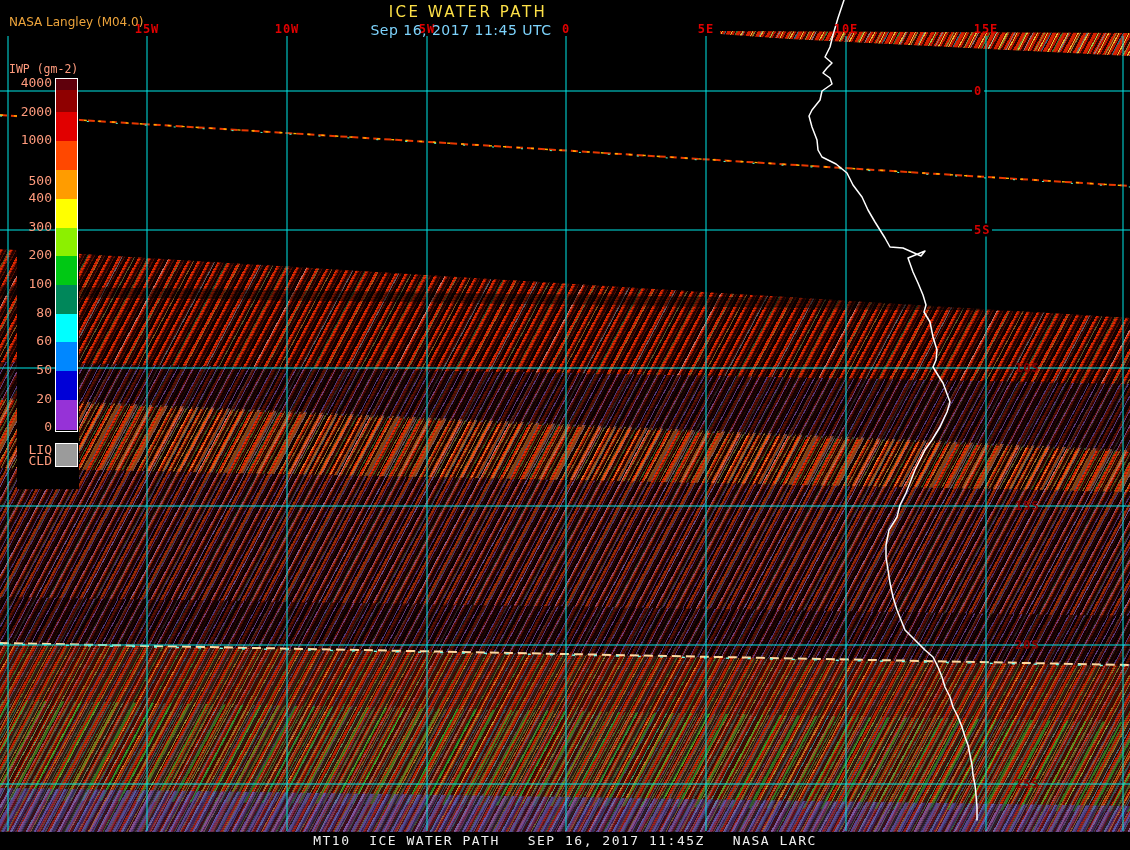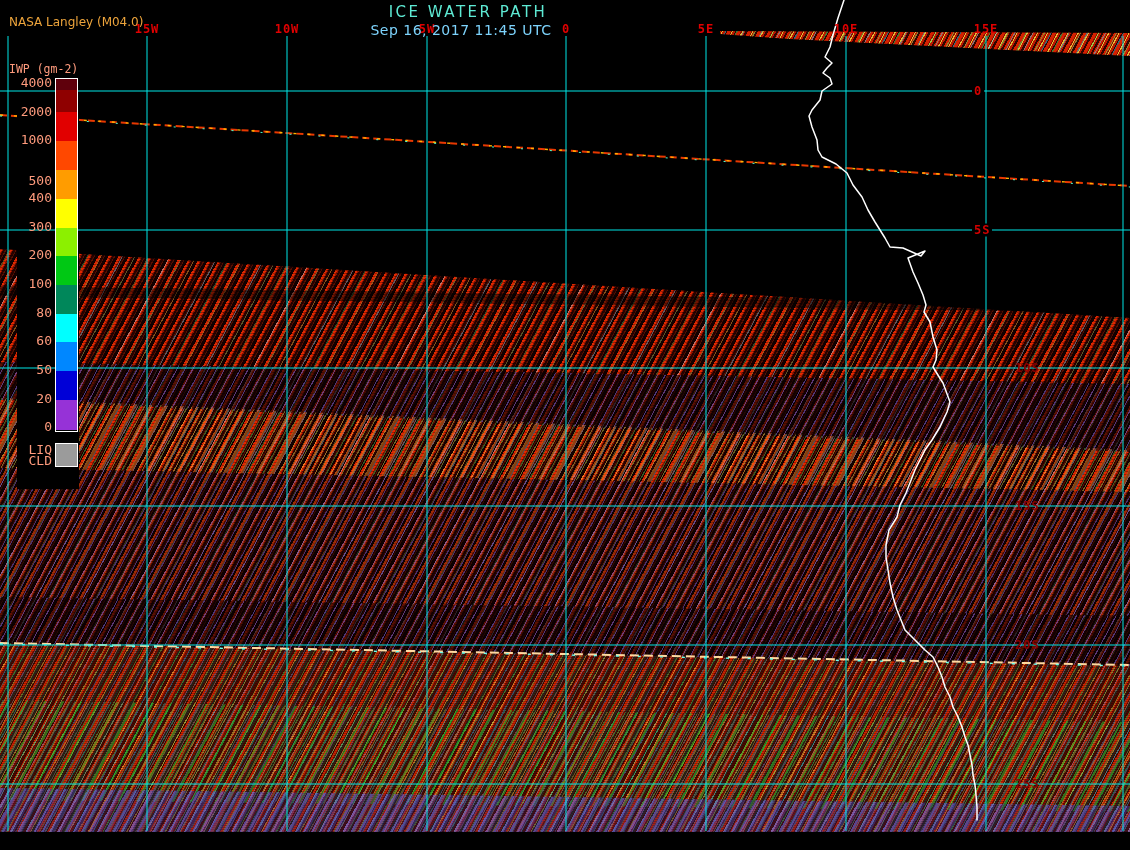--- a/index.html
+++ b/index.html
@@ -62,21 +62,21 @@
   .ov-blue{
     background-image:
       repeating-linear-gradient(118deg, rgba(115,115,235,.55) 0 2px, rgba(75,70,185,.35) 2px 4px,
         rgba(0,0,0,0) 4px 7px),
       linear-gradient(rgba(45,32,95,.28), rgba(45,32,95,.28));
   }
 
   
   .agency{left:9px;top:15px;font:12px "DejaVu Sans",sans-serif;color:#eda43b;z-index:8;}
   .title{left:468px;top:3px;transform:translateX(-50%);font:15px "DejaVu Sans",sans-serif;
-         letter-spacing:2.5px;color:#5eead4;z-index:8;white-space:nowrap;text-align:right;}
+         letter-spacing:2.5px;color:#fde047;z-index:8;white-space:nowrap;text-align:right;}
   .datetime{left:461px;top:22px;transform:translateX(-50%);font:14px "DejaVu Sans",sans-serif;
          letter-spacing:.5px;color:#7dd3fc;z-index:8;white-space:nowrap;}
   .lon-label{top:22px;transform:translateX(-50%);font-weight:bold;font-size:12px;
          letter-spacing:1px;color:#e00000;z-index:6;white-space:nowrap;}
   .lat-label{left:972px;transform:translateY(-50%);font-weight:bold;font-size:12px;
          letter-spacing:1px;z-index:6;white-space:nowrap;line-height:13px;padding-left:43px;}
   .lat-bright{color:#d40000;background:#000;padding:0 2px;}
   .lat-dim{color:#8c0000;}
   .legend-panel{left:17px;top:53px;width:62px;height:436px;background:#000;z-index:3;}
   .legend-title{left:9px;top:62px;font-size:11.5px;color:#ff9b7d;z-index:7;white-space:nowrap;}
@@ -194,14 +194,15 @@
   </div>
 
   <div class="abs lg-num" style="top:443px">LIQ</div>
   <div class="abs lg-num" style="top:454px">CLD</div>
   <div class="abs liq-frame" style="background-color: rgb(155, 155, 155);"></div>
 
   <div class="abs agency">NASA Langley (M04.0)</div>
   <div class="abs title">ICE WATER PATH</div>
   <div class="abs datetime">Sep 16, 2017 11:45 UTC</div>
 
+  <div class="abs footer">MT10  ICE WATER PATH   SEP 16, 2017 11:45Z   NASA LARC</div>
 
 </div>
 
 </body></html>

